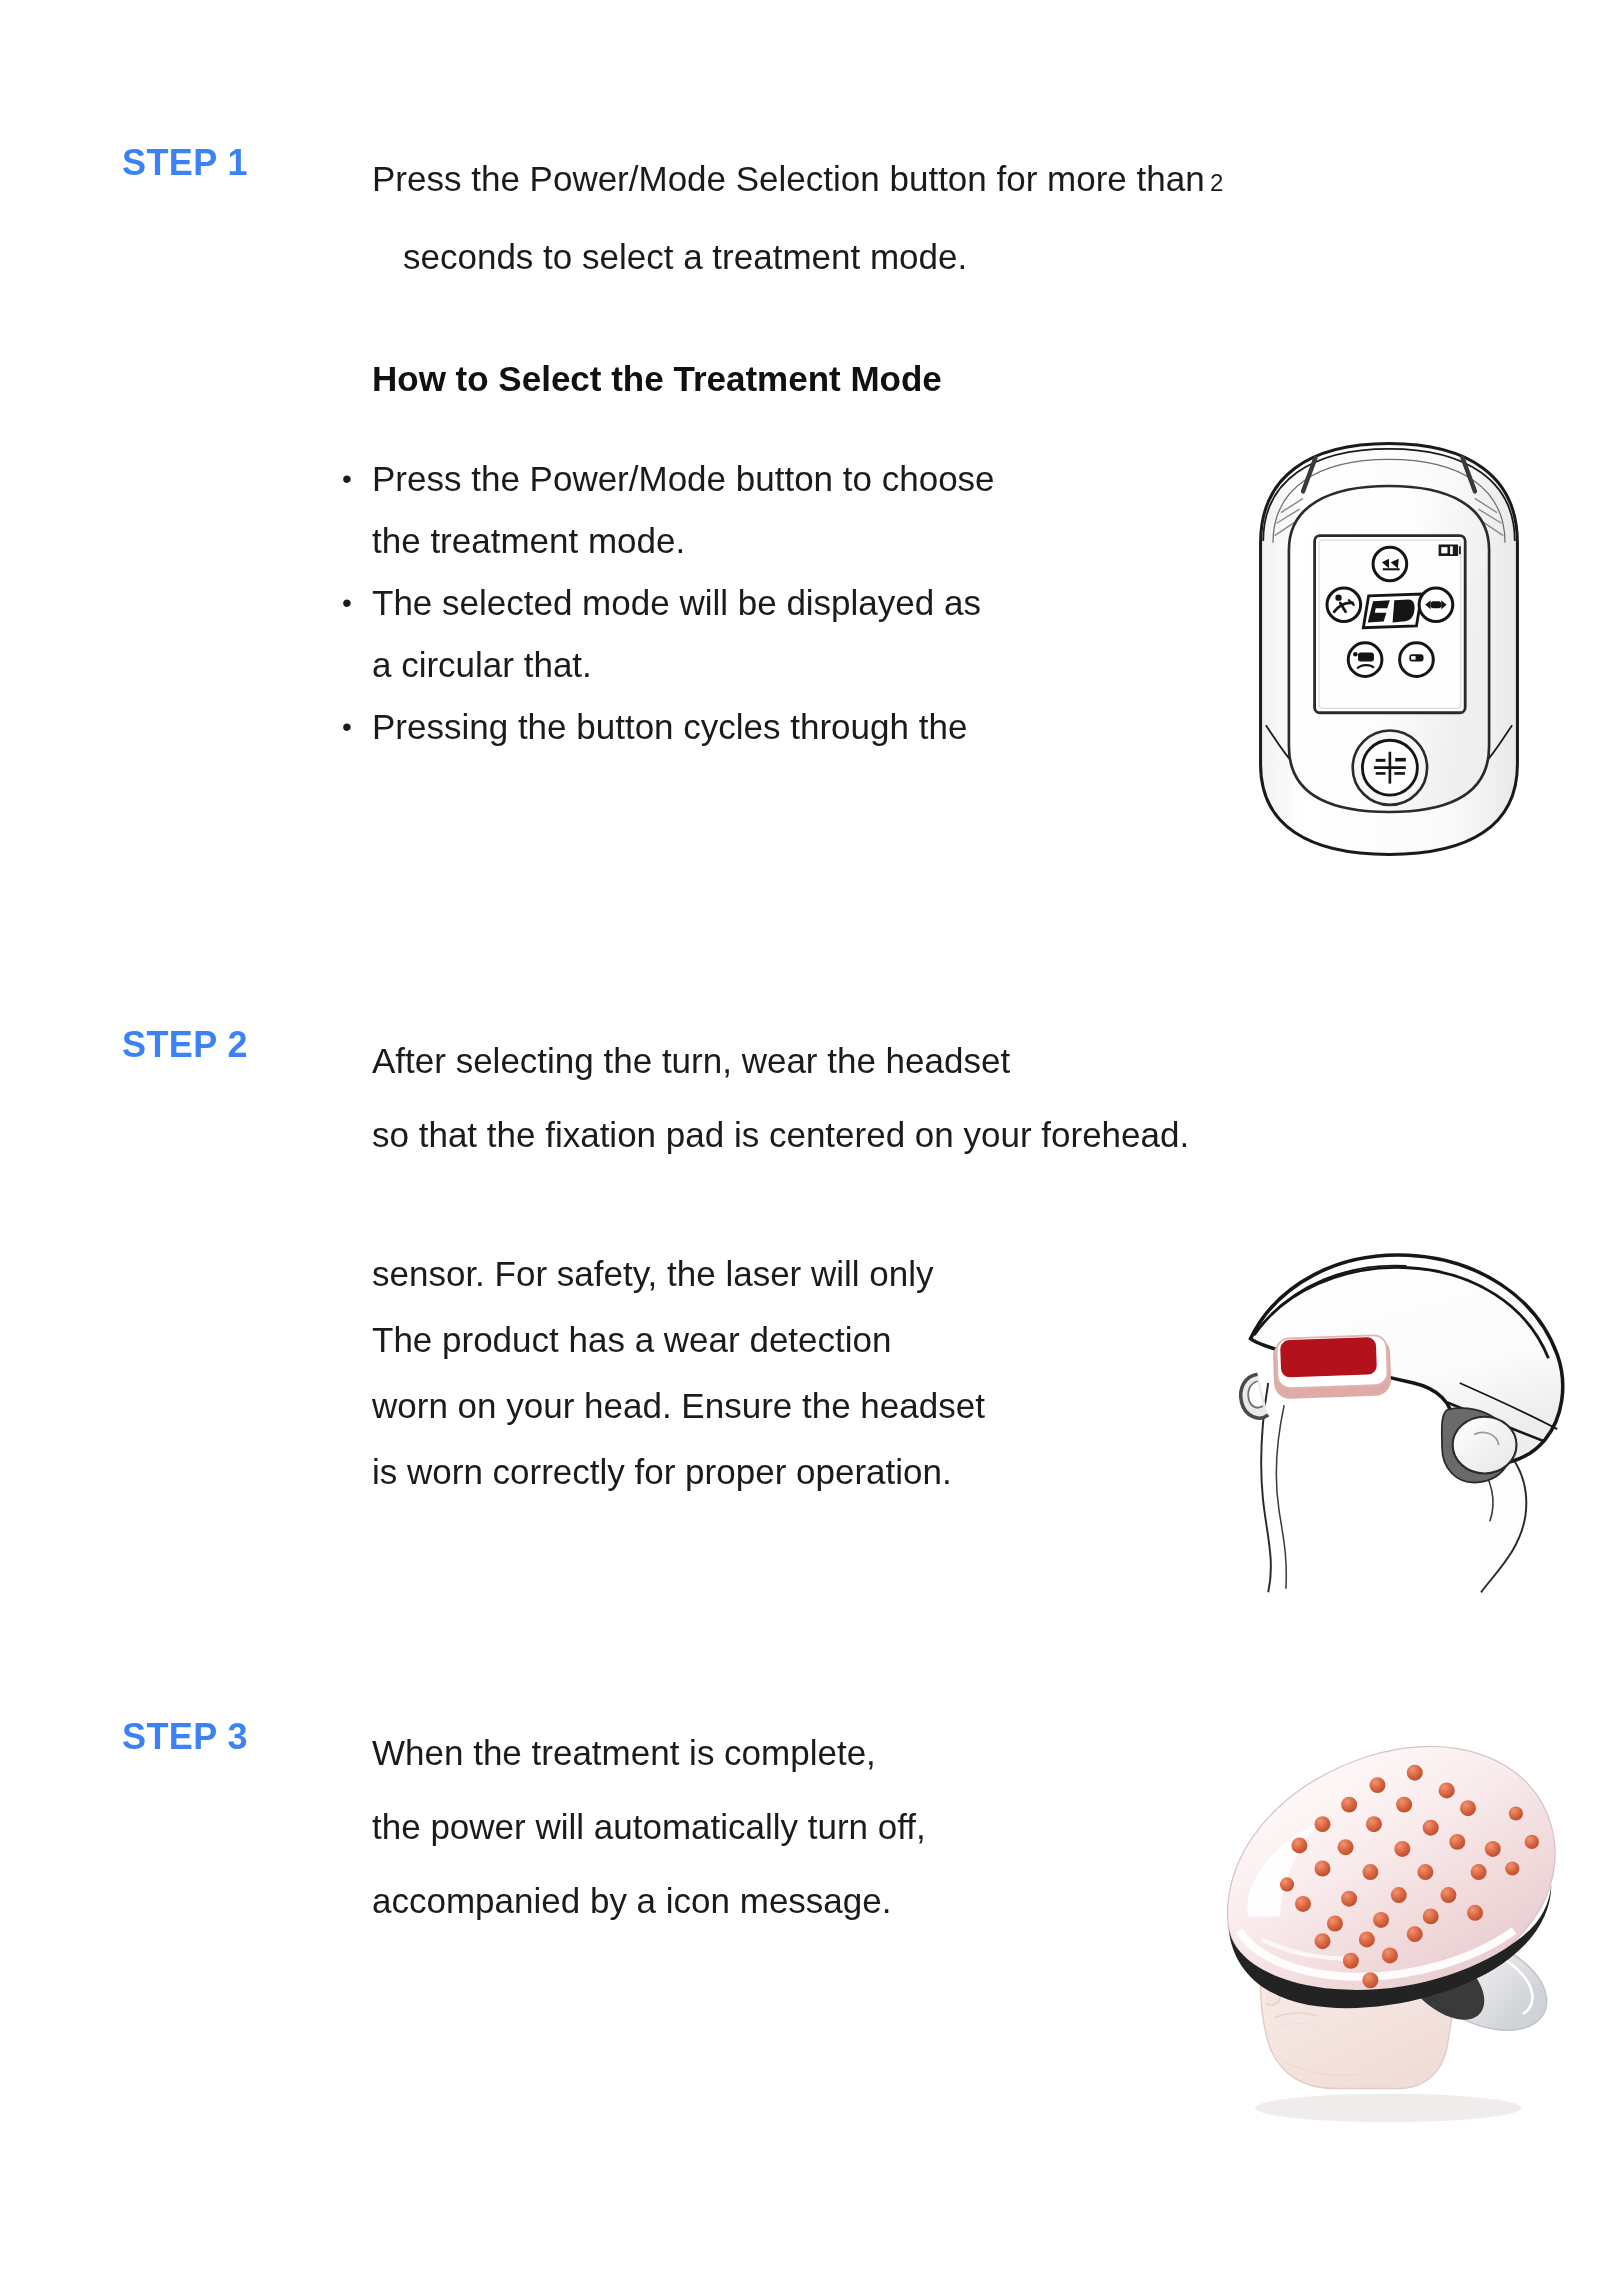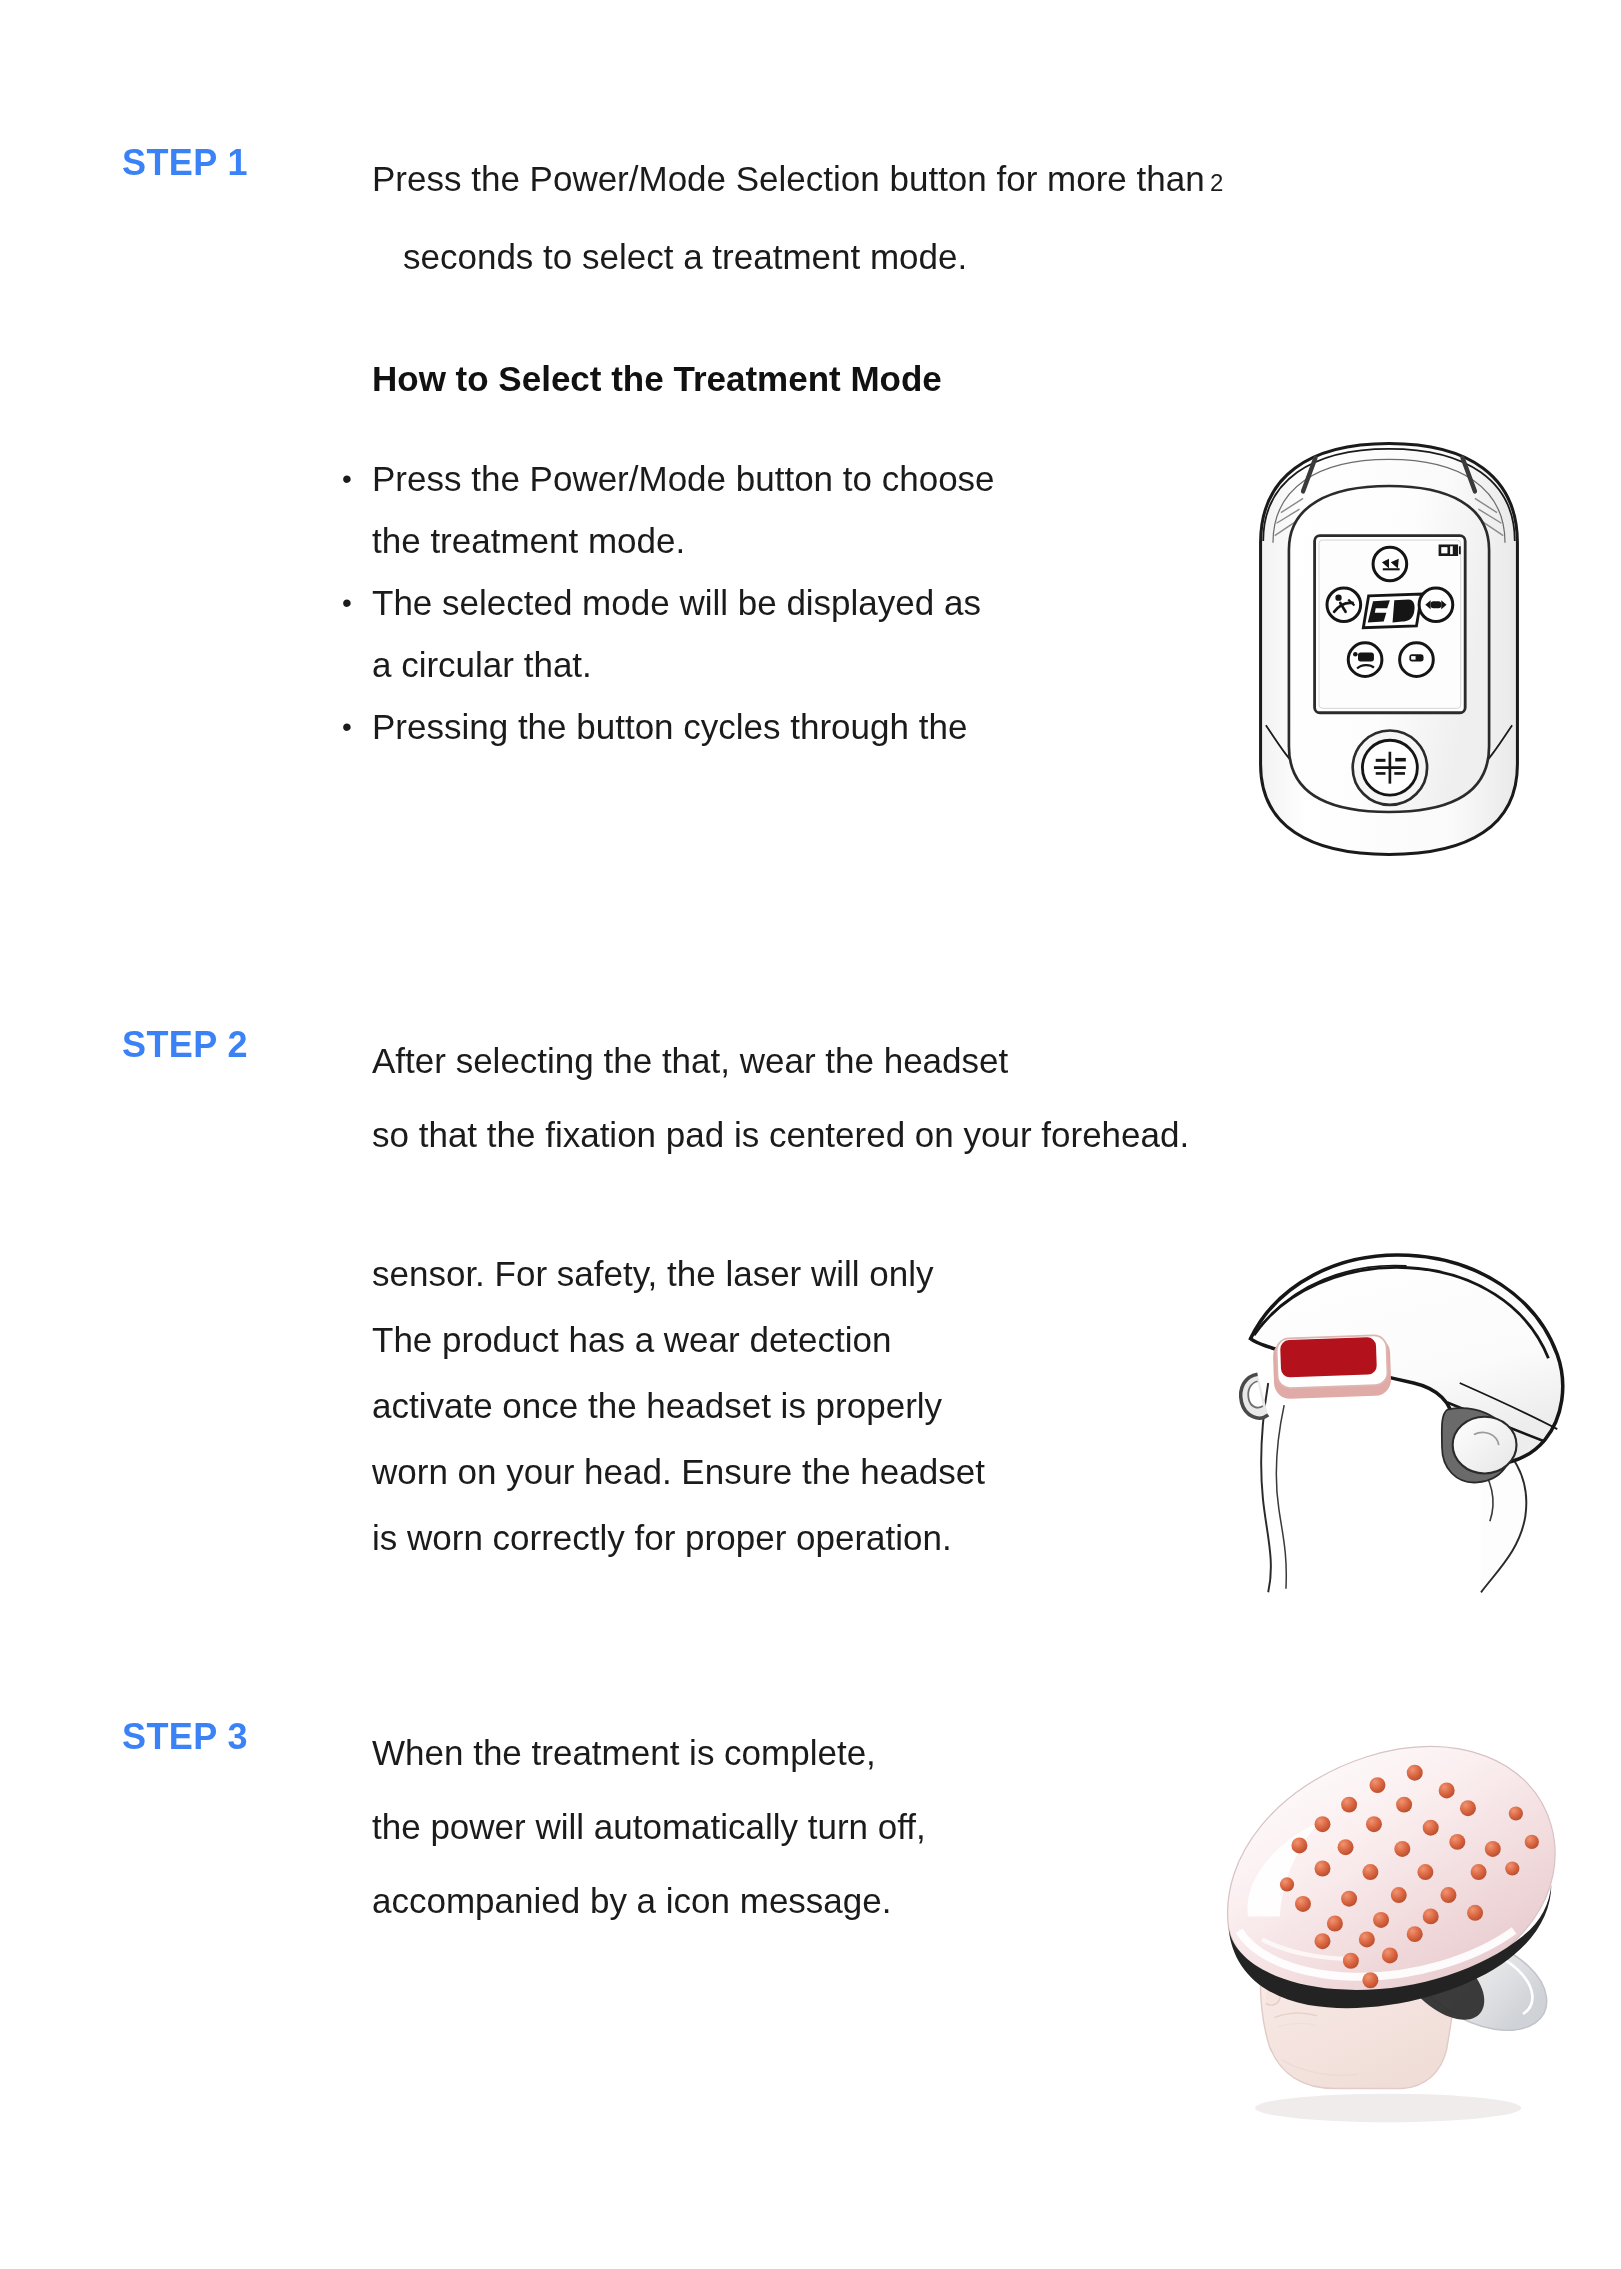--- a/index.html
+++ b/index.html
@@ -269,29 +269,28 @@
         <rect x="182" y="363" width="12" height="4" fill="#151515"></rect>
         <rect x="160" y="379" width="11" height="3" fill="#151515"></rect>
         <rect x="181" y="379" width="12" height="3" fill="#151515"></rect>
       </g>
     </svg>
   </div>
 
   <div class="step" style="top:1024px;">
     <div class="step-label">STEP 2</div>
     <div class="step-body">
-      <div class="lead-line">After selecting the that, wear the headset</div>
+      <div class="lead-line">After selecting the turn, wear the headset</div>
       <div class="lead-line">so that the fixation pad is centered on your forehead.</div>
     </div>
   </div>
 
   <div class="para" style="top:1241px;">
     <div class="pline">sensor. For safety, the laser will only</div>
     <div class="pline">The product has a wear detection</div>
-    <div class="pline">activate once the headset is properly</div>
     <div class="pline">worn on your head. Ensure the headset</div>
     <div class="pline">is worn correctly for proper operation.</div>
   </div>
 
   <div class="fig-headset">
     <svg width="368" height="355" viewBox="0 0 415 400">
       <defs>
         <linearGradient id="shellG" x1="0" y1="0" x2="0.4" y2="1">
           <stop offset="0" stop-color="#ffffff"></stop>
           <stop offset="0.7" stop-color="#fbfbfb"></stop>

